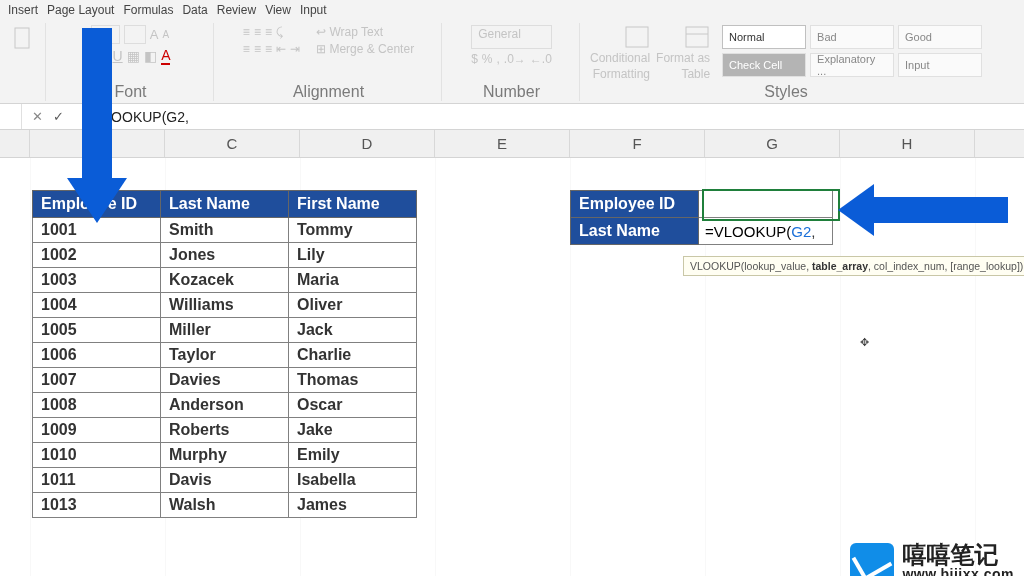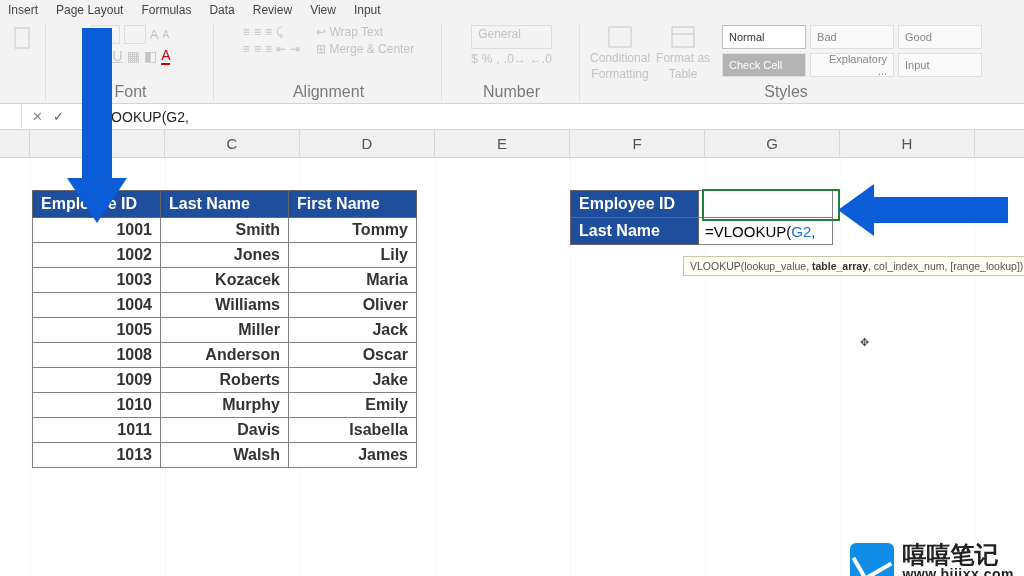--- a/index.html
+++ b/index.html
@@ -13,21 +13,21 @@
     height: 576px;
     overflow: hidden;
     position: relative;
   }
   .ribbon {
     background: #f3f3f3;
     border-bottom: 1px solid #d4d4d4;
   }
   .tabs {
     display: flex;
-    gap: 18px;
+    gap: 9px;
     padding: 3px 8px 2px 8px;
     font-size: 12px;
     color: #444;
   }
   .tabs span { cursor: default; }
   .ribbon-groups {
     display: flex;
     align-items: stretch;
     padding: 4px 6px 2px 6px;
     gap: 8px;
@@ -42,26 +42,26 @@
     min-height: 70px;
     justify-content: space-between;
   }
   .group:last-child { border-right: none; }
   .group-inner { display: flex; gap: 6px; align-items: flex-start; }
   .group-label { font-size: 16px; color: #7a7a7a; margin-top: 2px; }
   .btncol { display: flex; flex-direction: column; gap: 3px; }
   .btnrow { display: flex; gap: 4px; align-items: center; }
   .fake { color: #c4c4c4; font-size: 12px; white-space: nowrap; }
   .fake svg { display: block; }
-  .bigcol { display:flex; flex-direction:column; align-items:center; gap:2px; }
+  .bigcol { display:flex; flex-direction:column; align-items:flex-end; gap:2px; }
   .stylecells { display:flex; gap:4px; }
   .stylecell {
     width: 84px; height: 24px; font-size: 11px;
     display:flex; align-items:center; padding:0 6px;
-    border:1px solid #e0e0e0; color:#888; background:#fafafa;text-align:right;
+    border:1px solid #e0e0e0; color:#888; background:#fafafa;
   }
   .stylecell.normal { background:#fff; color:#333; border-color:#c0c0c0;}
   .stylecell.check { background:#b4b4b4; color:#fff; }
   
   .fbar {
     display:flex; align-items:center;
     border-bottom:1px solid #d4d4d4;
     height: 26px;
     background:#fff;
   }
@@ -101,21 +101,20 @@
     font-size: 16px;
   }
   table.dtable th {
     background:#1f4e9c; color:#fff; font-weight:bold;
     border:1px solid #666; padding:4px 8px; text-align:left;
     height: 26px;
   }
   table.dtable td {
     border:1px solid #808080; padding:3px 8px; height:22px;
     background:#fff;
-    text-align:right;
   }
   table.dtable td.idcol { font-weight:bold; width:128px;}
   table.dtable td.ln { font-weight:bold; width:128px;}
   table.dtable td.fn { font-weight:bold; width:128px;}
   
   .lookup {
     position:absolute; left: 570px; top: 32px;
     font-size:16px;
   }
   .lookup table { border-collapse:collapse;}
@@ -345,20 +344,30 @@
           <td class="idcol">1004</td>
           <td class="ln">Williams</td>
           <td class="fn">Oliver</td>
         </tr>
         <tr>
           <td class="idcol">1005</td>
           <td class="ln">Miller</td>
           <td class="fn">Jack</td>
         </tr>
         <tr>
+          <td class="idcol">1006</td>
+          <td class="ln">Taylor</td>
+          <td class="fn">Charlie</td>
+        </tr>
+        <tr>
+          <td class="idcol">1007</td>
+          <td class="ln">Davies</td>
+          <td class="fn">Thomas</td>
+        </tr>
+        <tr>
           <td class="idcol">1008</td>
           <td class="ln">Anderson</td>
           <td class="fn">Oscar</td>
         </tr>
         <tr>
           <td class="idcol">1009</td>
           <td class="ln">Roberts</td>
           <td class="fn">Jake</td>
         </tr>
         <tr>

